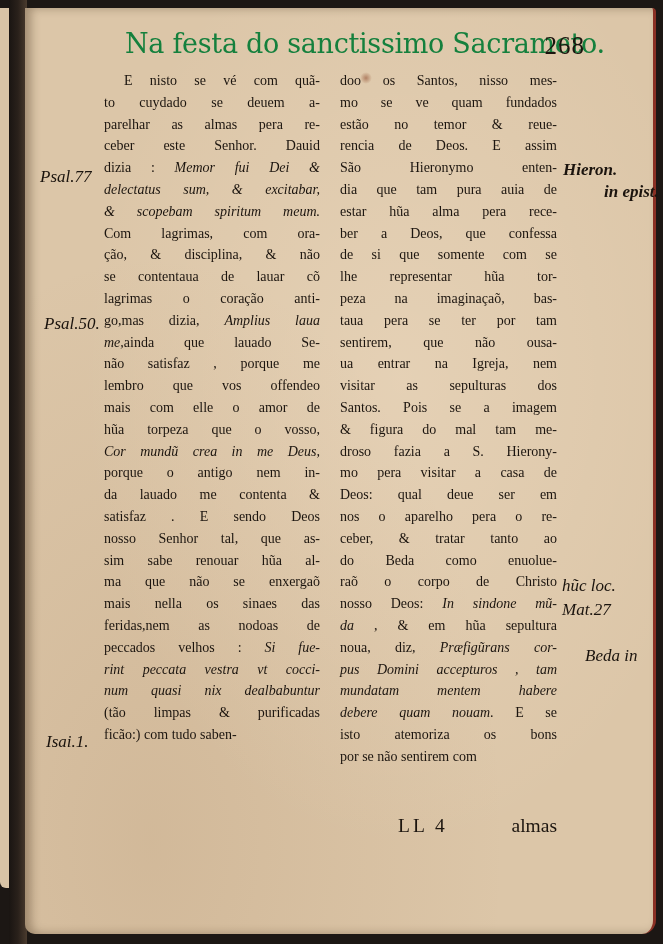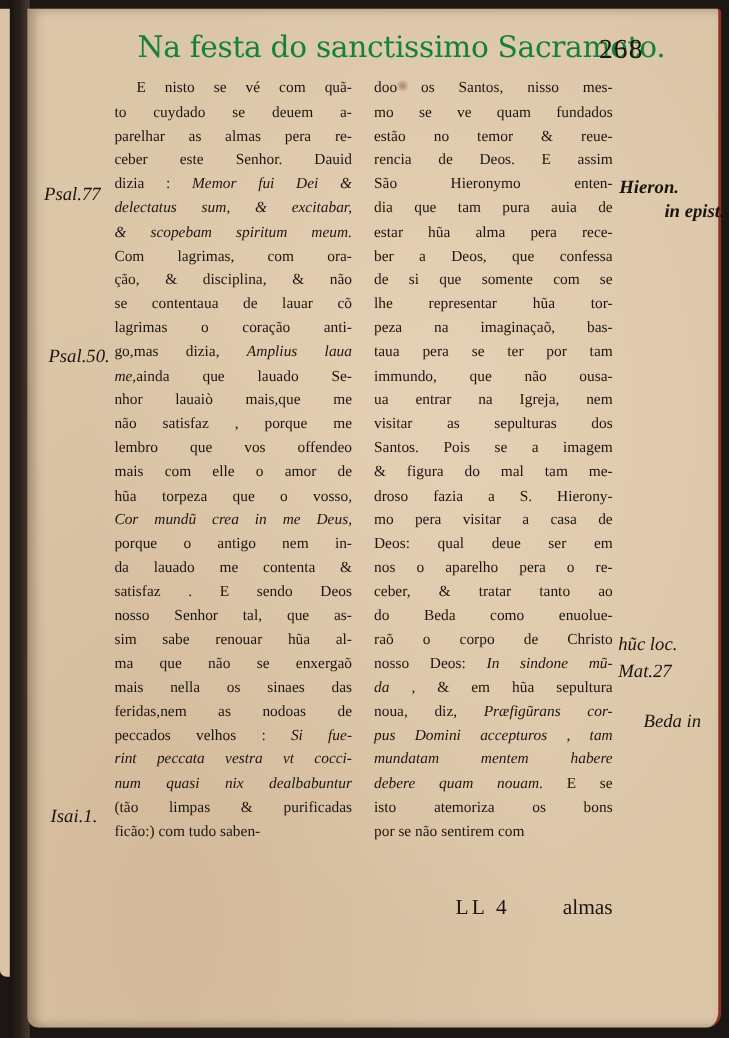--- a/index.html
+++ b/index.html
@@ -56,21 +56,21 @@
     .it { font-style: italic; }
     .margin-note {
       position: absolute;
       font-family: "Liberation Serif", serif; font-style: italic;
       font-size: 17px; color: #1b140e; white-space: nowrap;
     }
     .catch-row {
       position: absolute; top: 815px; left: 340px; width: 217px; height: 22px;
       font-family: "Liberation Serif", serif; font-size: 19.5px; color: #1c150f;
     }
-    .signature { position: absolute; left: 58px; letter-spacing: 3px; margin-left: 16px; }
+    .signature { position: absolute; left: 58px; letter-spacing: 3px; }
     .catchword { position: absolute; right: 0; text-align: right; }
     .spot {
       position: absolute; border-radius: 50%;
       background: radial-gradient(circle, rgba(140,70,40,0.55), rgba(140,70,40,0) 70%);
     }
   </style>
 </head>
 <body>
 
 <div class="left-page-sliver"></div>
@@ -92,21 +92,20 @@
     <span class="line"><span>ceber este Senhor. Dauid</span></span>
     <span class="line"><span>dizia : </span><span class="it">Memor fui Dei &amp;</span></span>
     <span class="line"><span class="it">delectatus sum, &amp; excitabar,</span></span>
     <span class="line"><span class="it">&amp; scopebam spiritum meum.</span></span>
     <span class="line"><span>Com lagrimas, com ora-</span></span>
     <span class="line"><span>ção, &amp; disciplina, &amp; não</span></span>
     <span class="line"><span>se contentaua de lauar cõ</span></span>
     <span class="line"><span>lagrimas o coração anti-</span></span>
     <span class="line"><span>go,mas dizia, </span><span class="it">Amplius laua</span></span>
     <span class="line"><span class="it">me,</span><span>ainda que lauado Se-</span></span>
-    <span class="line"><span>nhor lauaiò mais,que me</span></span>
     <span class="line"><span>não satisfaz , porque me</span></span>
     <span class="line"><span>lembro que vos offendeo</span></span>
     <span class="line"><span>mais com elle o amor de</span></span>
     <span class="line"><span>hũa torpeza que o vosso,</span></span>
     <span class="line"><span class="it">Cor mundũ crea in me Deus,</span></span>
     <span class="line"><span>porque o antigo nem in-</span></span>
     <span class="line"><span>da lauado me contenta &amp;</span></span>
     <span class="line"><span>satisfaz . E sendo Deos</span></span>
     <span class="line"><span>nosso Senhor tal, que as-</span></span>
     <span class="line"><span>sim sabe renouar hũa al-</span></span>
@@ -125,21 +124,21 @@
     <span class="line"><span>estão no temor &amp; reue-</span></span>
     <span class="line"><span>rencia de Deos. E assim</span></span>
     <span class="line"><span>São Hieronymo enten-</span></span>
     <span class="line"><span>dia que tam pura auia de</span></span>
     <span class="line"><span>estar hũa alma pera rece-</span></span>
     <span class="line"><span>ber a Deos, que confessa</span></span>
     <span class="line"><span>de si que somente com se</span></span>
     <span class="line"><span>lhe representar hũa tor-</span></span>
     <span class="line"><span>peza na imaginaçaõ, bas-</span></span>
     <span class="line"><span>taua pera se ter por tam</span></span>
-    <span class="line"><span>immundo, que não ousa-</span></span>
+    <span class="line"><span>sentirem, que não ousa-</span></span>
     <span class="line"><span>ua entrar na Igreja, nem</span></span>
     <span class="line"><span>visitar as sepulturas dos</span></span>
     <span class="line"><span>Santos. Pois se a imagem</span></span>
     <span class="line"><span>&amp; figura do mal tam me-</span></span>
     <span class="line"><span>droso fazia a S. Hierony-</span></span>
     <span class="line"><span>mo pera visitar a casa de</span></span>
     <span class="line"><span>Deos: qual deue ser em</span></span>
     <span class="line"><span>nos o aparelho pera o re-</span></span>
     <span class="line"><span>ceber, &amp; tratar tanto ao</span></span>
     <span class="line"><span>do Beda como enuolue-</span></span>

